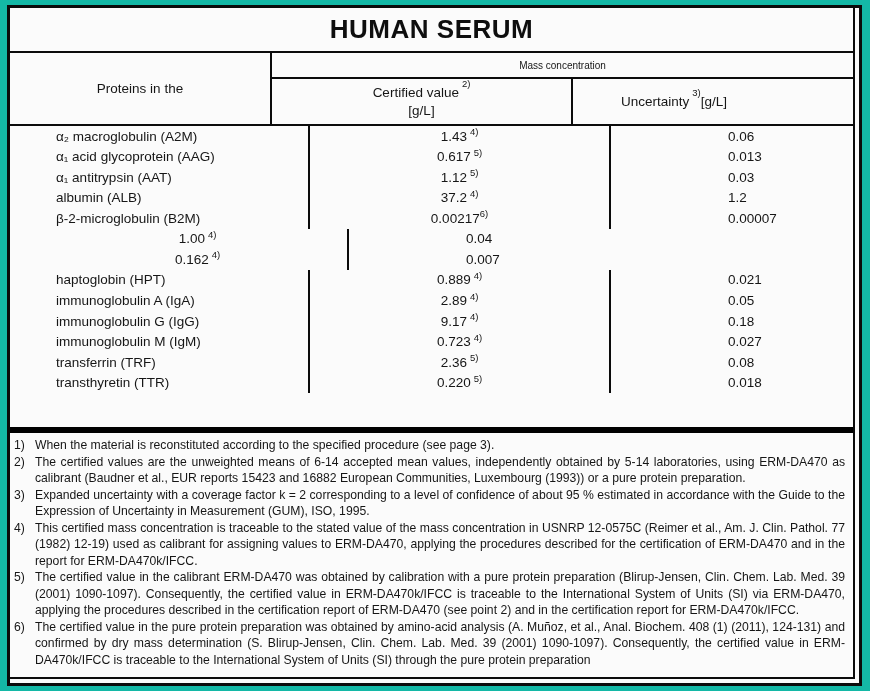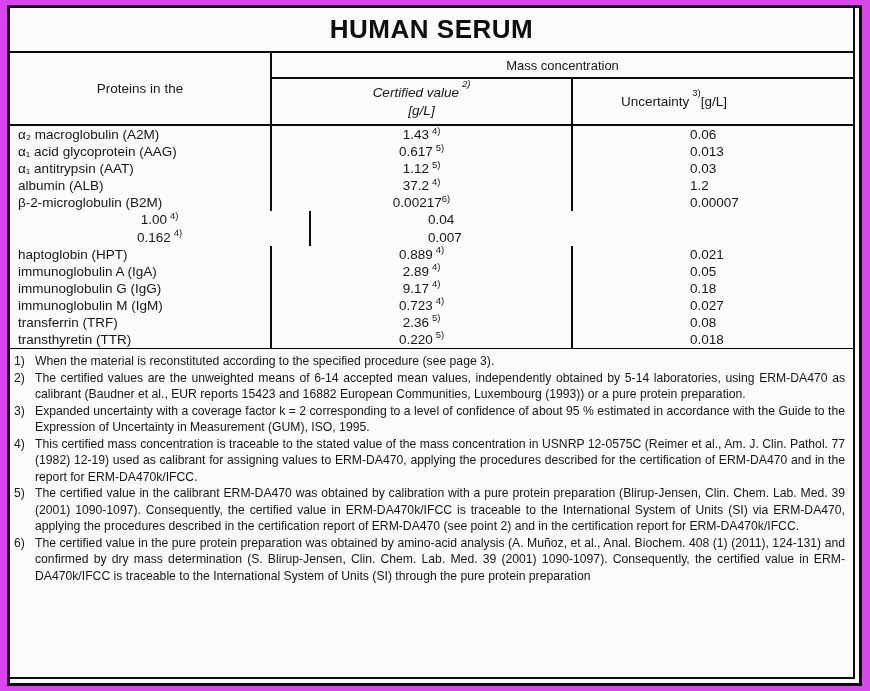--- a/index.html
+++ b/index.html
@@ -1,19 +1,19 @@
 <!DOCTYPE html>
 <html><head>
 <meta charset="utf-8">
 <style>
   * { margin:0; padding:0; box-sizing:border-box; }
   html,body { background:#ededed; }
   .canvas {
     position:relative; width:870px; height:691px;
-    background:#d946ef; overflow:hidden;
+    background:#14b8a6; overflow:hidden;
     font-family:"Liberation Sans","DejaVu Sans",sans-serif;
     color:#161616;
   }
   .frame {
     position:absolute; left:7px; top:5px;
     width:855px; height:681px;
     border:3px solid #0b0b0b; background:#fbfbfb;
   }
   .inner {
     height:calc(100% - 4px);
@@ -31,39 +31,39 @@
   .header { display:flex; border-bottom:2px solid #0b0b0b; }
   .h-col1 {
     width:262px; border-right:2px solid #0b0b0b; flex-shrink:0;
     display:flex; flex-direction:column; align-items:center; justify-content:center;
     font-size:13.5px; line-height:19px; text-align:center;gap:20px;
   }
   .h-right { flex:1; display:flex; flex-direction:column; }
   .h-mass {
     height:26px; border-bottom:2px solid #0b0b0b;
     display:flex; align-items:center; justify-content:center;
-    font-size:13px;
+    font-size:10px;
   }
   .h-sub { display:flex; height:45px; }
   .h-cert {
     width:301px; border-right:2px solid #0b0b0b; flex-shrink:0;
     display:flex; flex-direction:column; align-items:center; justify-content:center;
-    font-size:13.5px; line-height:18px;font-style:italic;
+    font-size:13.5px; line-height:18px;
   }
   .h-unc {
     flex:1;
     display:flex; flex-direction:row; align-items:center; justify-content:flex-start;
     font-size:13.5px; line-height:18px;margin-left:48px;
   }
   sup.ref {
     font-size:9.5px; position:relative; top:-4px; margin-left:3px; line-height:0;
   }
   sup.ref.tight { margin-left:0; }
   
-  .tbody { height:223px; border-bottom:1px solid #000000; display:flex; flex-direction:column; }
+  .tbody { height:307px; border-bottom:6px solid #000000; display:flex; flex-direction:column;padding-left:38px; }
   .row { height:20.54px; display:flex; align-items:center; font-size:13.5px; }
   .c1 {
     width:262px; height:100%; border-right:2px solid #0b0b0b; flex-shrink:0;
     display:flex; align-items:center; padding-left:8px;
   }
   .c2 {
     width:301px; height:100%; border-right:2px solid #0b0b0b; flex-shrink:0;
     display:flex; align-items:center; justify-content:center;
   }
   .c3 {

